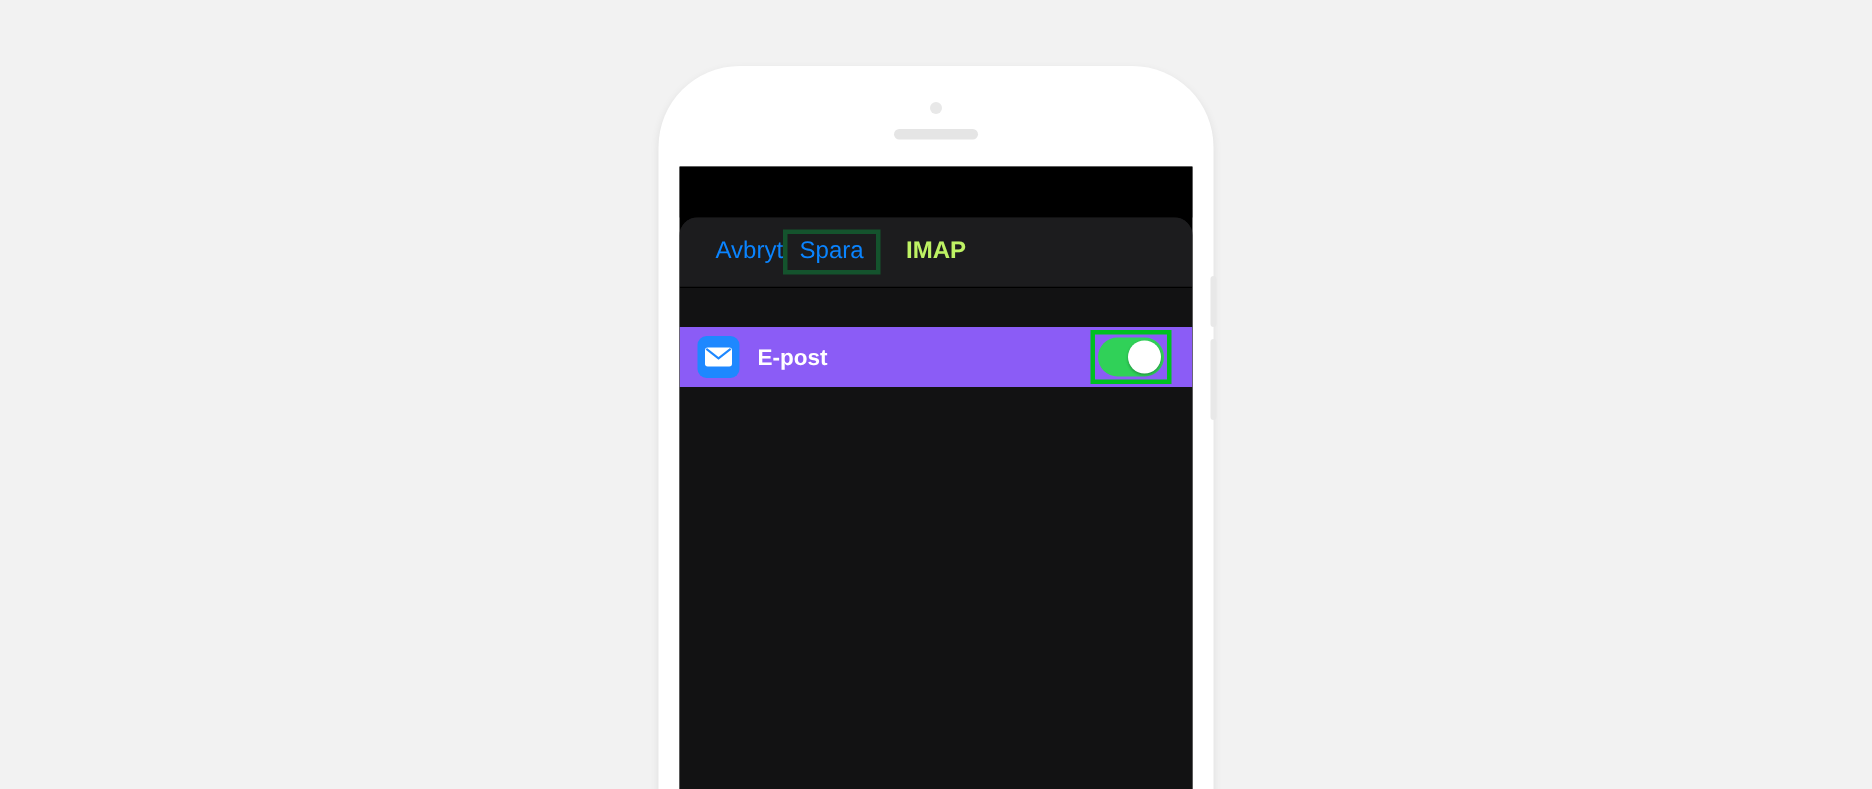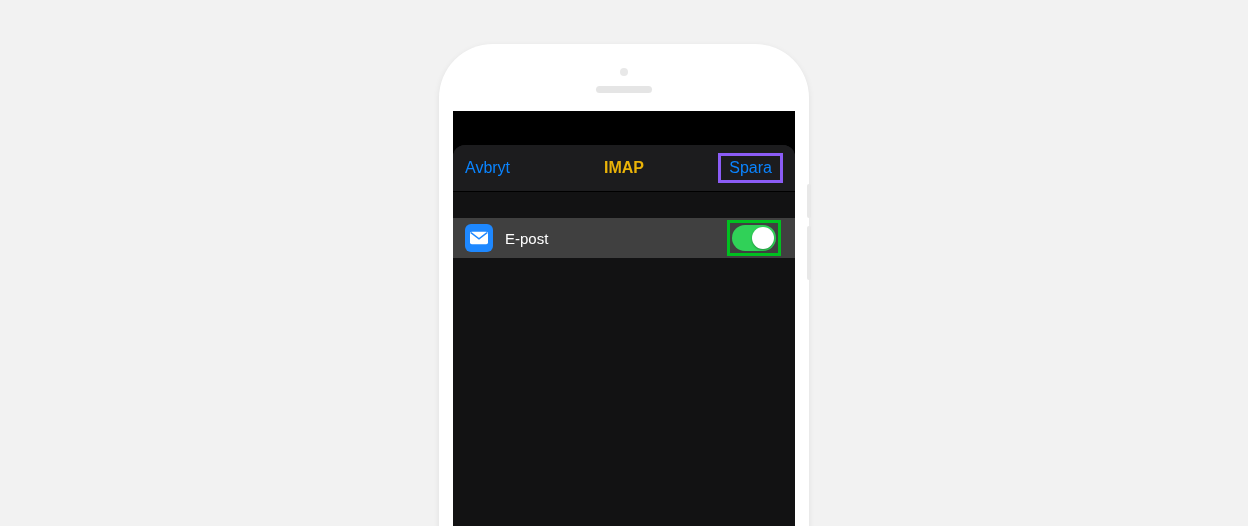--- a/index.html
+++ b/index.html
@@ -80,64 +80,64 @@
     .sheet {
       background: #1c1c1e;
       border-radius: 12px 12px 0 0;
       overflow: hidden;
     }
     
     
     .nav-bar {
       display: flex;
       align-items: center;
-      justify-content: space-between;
       height: 46px;
-      padding: 0 12px;
+      padding: 0 24px;
       background: #1c1c1e;
       position: relative;
     }
     
     .nav-left, .nav-right {
       color: #0a84ff;
       font-size: 16px;
       font-weight: 400;
     }
     
     .nav-right {
       padding: 3px 8px;
       border: 3px solid transparent;
     }
     
     .nav-right.highlighted {
-      border: 3px solid #8b5cf6;
+      border: 3px solid #14532d;
     }
     
     .nav-title {
       position: absolute;
       left: 50%;
       transform: translateX(-50%);
-      color: #eab308;
+      color: #bef264;
       font-size: 16px;
       font-weight: 600;
     }
     
     .nav-bottom-border {
       height: 1px;
       background: #000;
     }
     
     .section-gap {
       height: 26px;
       background: #121213;
     }
     
     
     .list {
-      background: #404040;
+      background: #8b5cf6;
+      font-weight: bold;
     }
     
     .list-row {
       display: flex;
       align-items: center;
       padding: 7px 14px 7px 12px;
       height: 40px;
       position: relative;
     }
     

